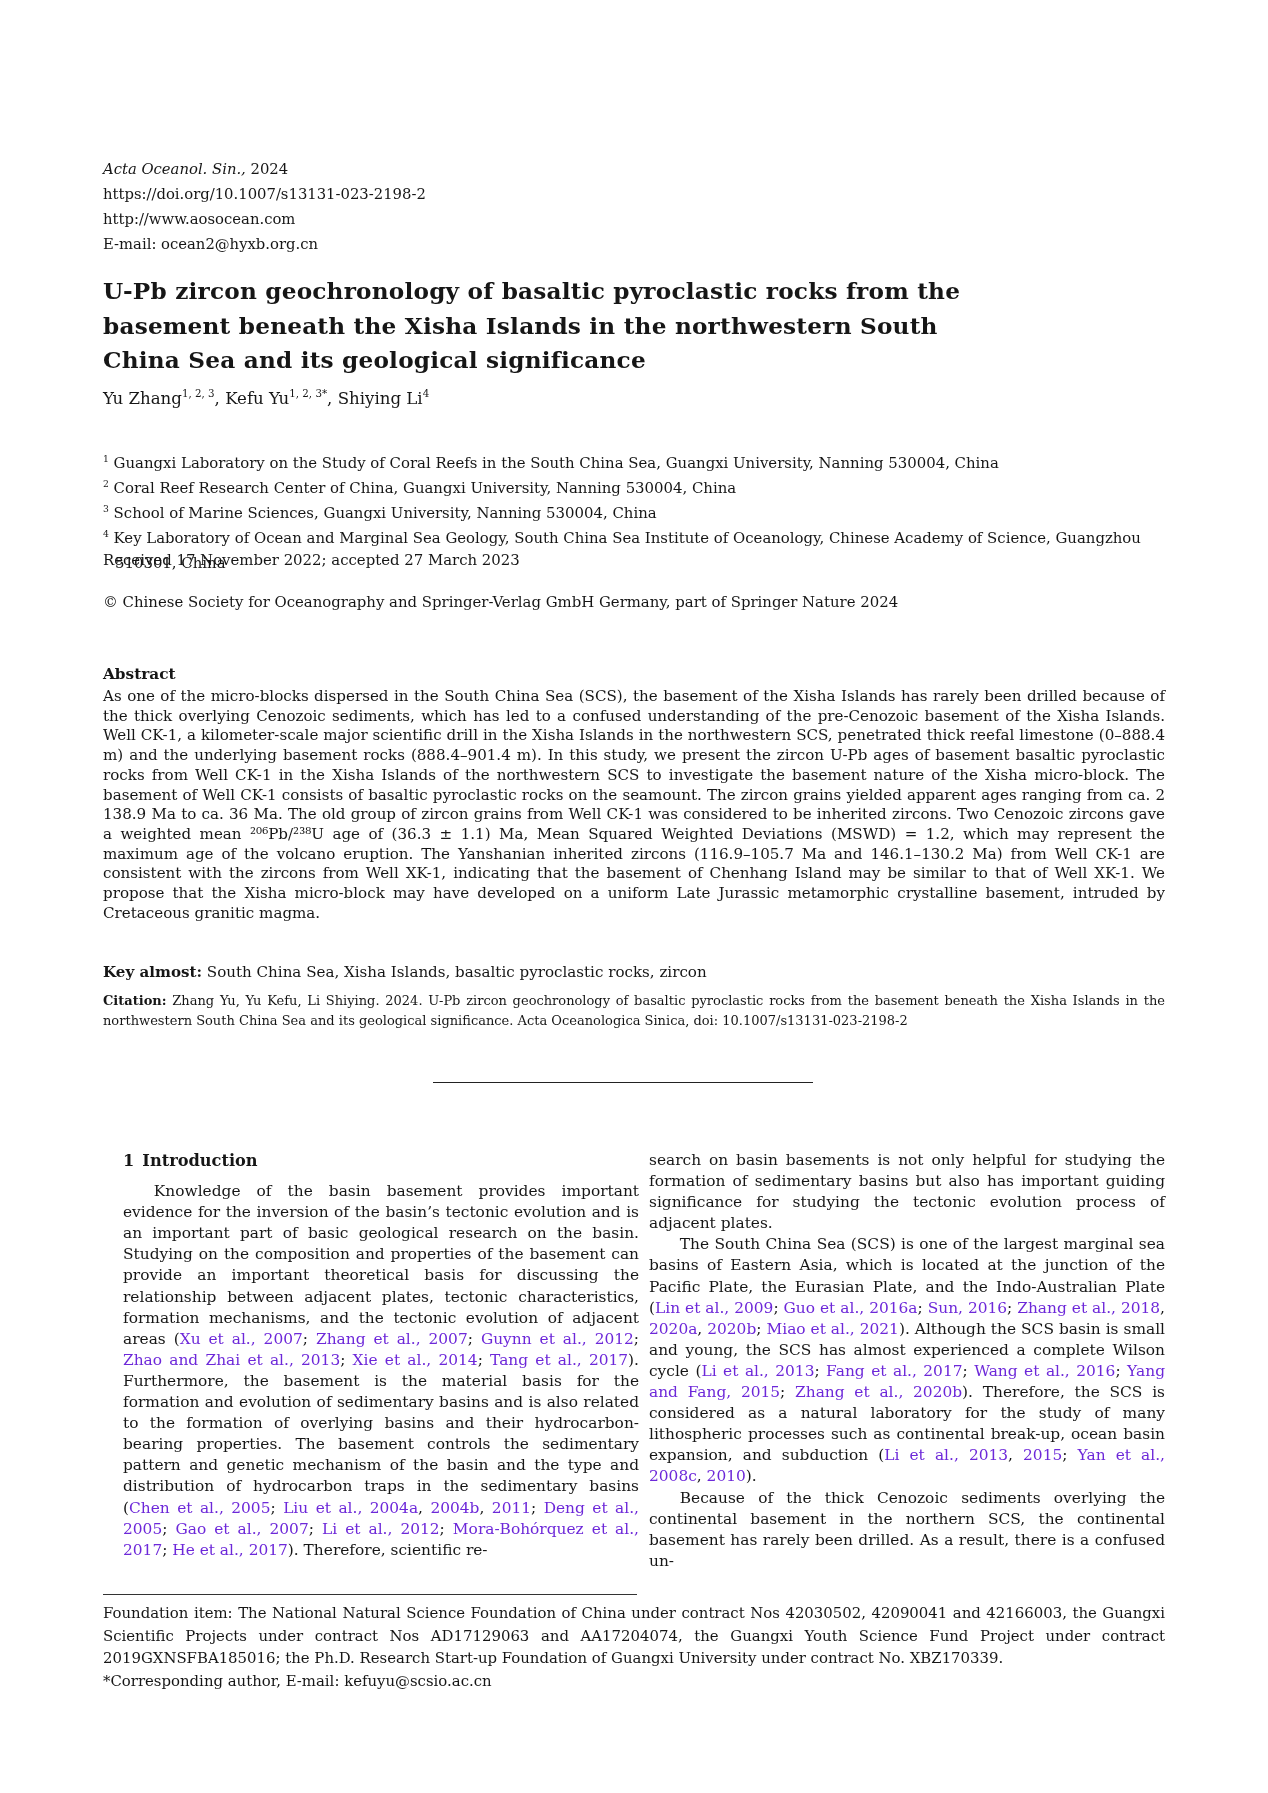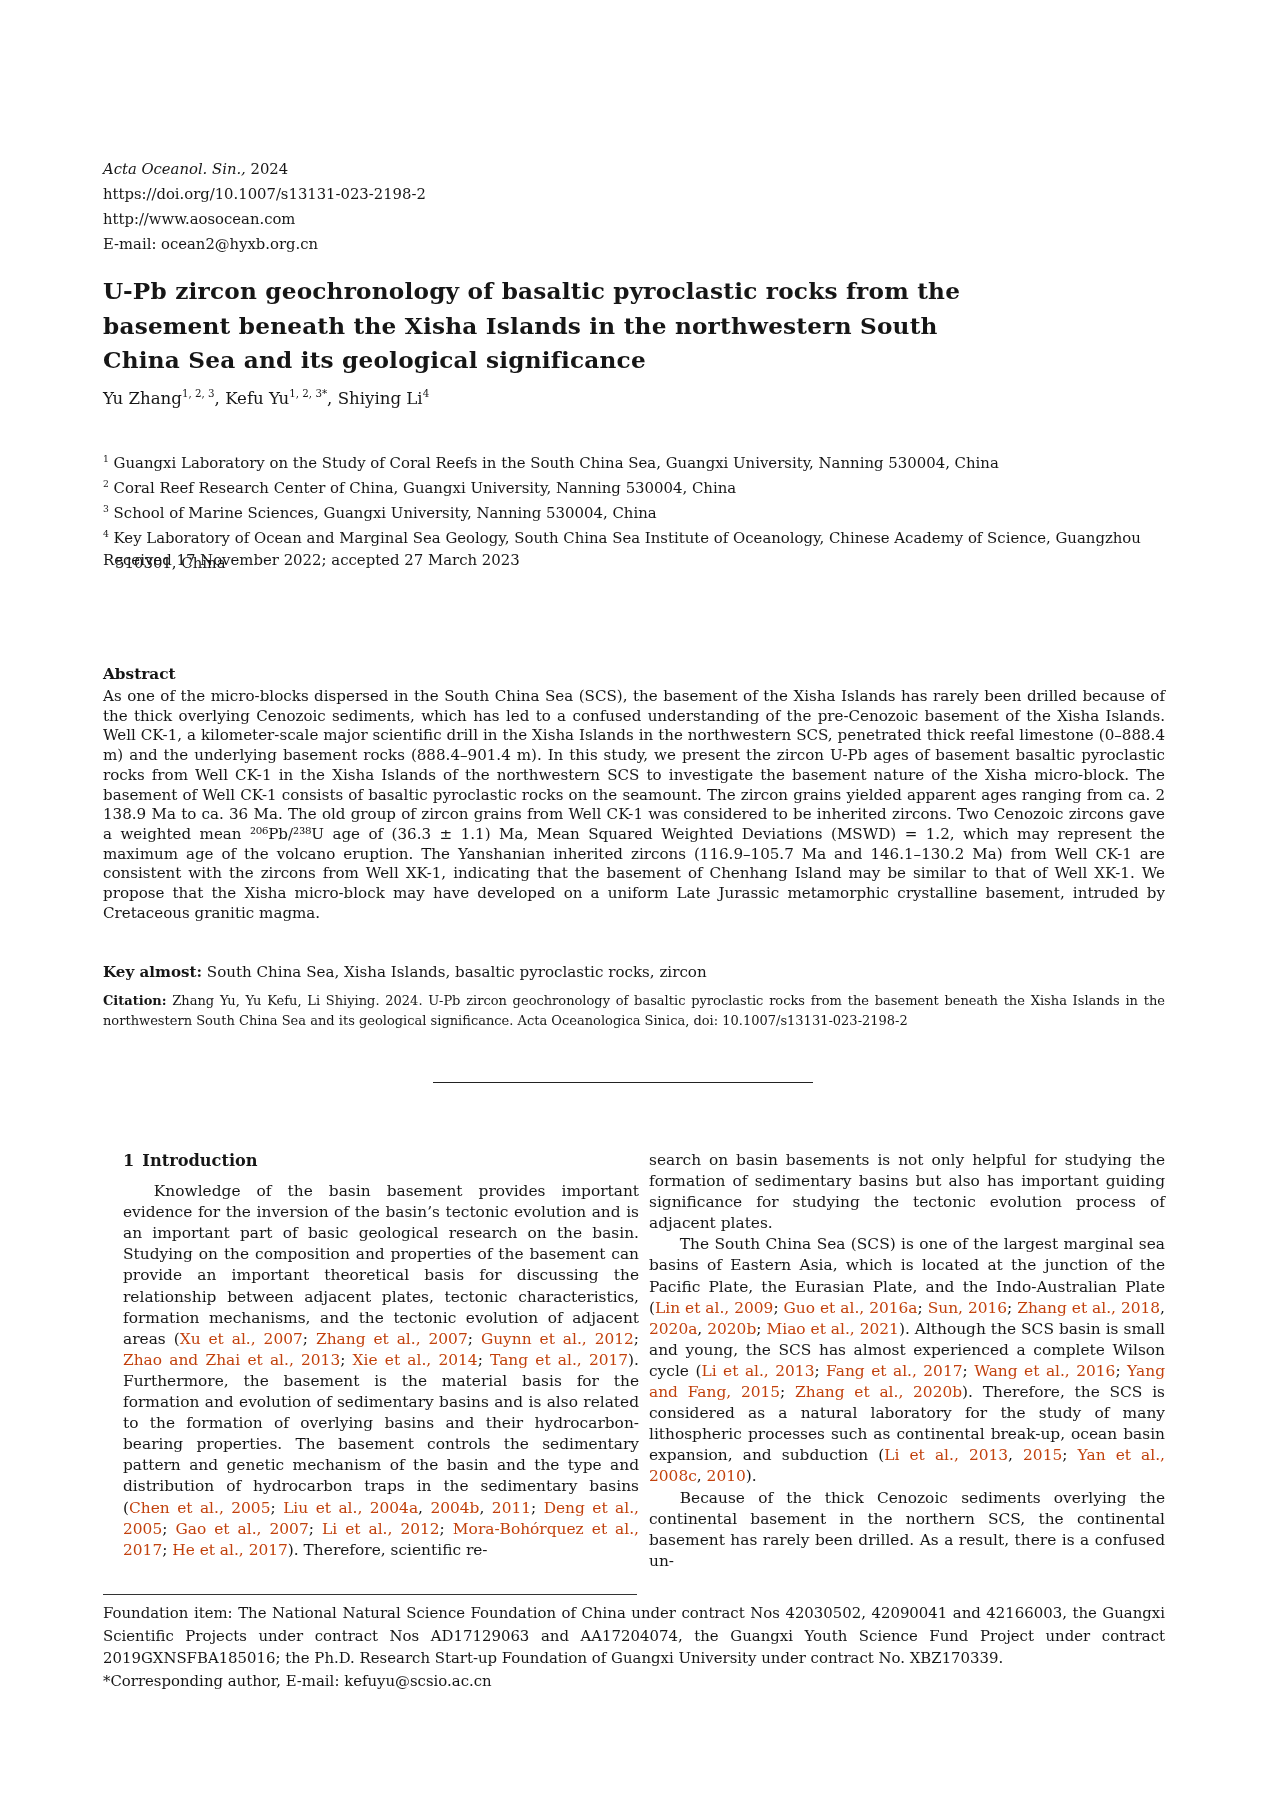--- a/index.html
+++ b/index.html
@@ -37,21 +37,21 @@
   .citation { left:103px; top:991px; width:1062px; font-size:13px; line-height:20.4px; text-align:justify; }
   .bold { font-weight:bold; }
   
   .divider { left:433px; top:1082px; width:380px; border-top:1.7px solid #222; height:0; }
   
   .col { width:516px; font-size:15.4px; line-height:21.1px; text-align:justify; }
   .col-left  { left:103px; top:1150px;margin-left:20px; }
   .col-right { left:649px; top:1150px; }
   .sec-hd { font-weight:bold; font-size:16.2px; margin-bottom:10px; text-align:left; }
   p.indent { text-indent:2em; }
-  .cite { color:#c2410c; }
+  .cite { color:#6d28d9; }
   
   .foot-rule { left:103px; top:1594px; width:534px; border-top:1.5px solid #333; height:0; }
   .footer { left:103px; top:1602px; width:1062px; font-size:14.9px; line-height:22.6px; text-align:justify; }
 </style>
 </head>
 <body>
 
 <div class="page">
 
   <div class="abs header">
@@ -72,20 +72,21 @@
   </div>
 
   <div class="abs affils">
     <div class="affil"><sup>1</sup><span> Guangxi Laboratory on the Study of Coral Reefs in the South China Sea, Guangxi University, Nanning 530004, China</span></div>
     <div class="affil"><sup>2</sup><span> Coral Reef Research Center of China, Guangxi University, Nanning 530004, China</span></div>
     <div class="affil"><sup>3</sup><span> School of Marine Sciences, Guangxi University, Nanning 530004, China</span></div>
     <div class="affil"><sup>4</sup><span> Key Laboratory of Ocean and Marginal Sea Geology, South China Sea Institute of Oceanology, Chinese Academy of Science, Guangzhou 510301, China</span></div>
   </div>
 
   <div class="abs received">Received 17 November 2022; accepted 27 March 2023</div>
+  <div class="abs copyright">© Chinese Society for Oceanography and Springer-Verlag GmbH Germany, part of Springer Nature 2024</div>
 
   <div class="abs abstract">
     <div class="hd">Abstract</div>
     <div class="tx">As one of the micro-blocks dispersed in the South China Sea (SCS), the basement of the Xisha Islands has rarely been drilled because of the thick overlying Cenozoic sediments, which has led to a confused understanding of the pre-Cenozoic basement of the Xisha Islands. Well CK-1, a kilometer-scale major scientific drill in the Xisha Islands in the northwestern SCS, penetrated thick reefal limestone (0–888.4 m) and the underlying basement rocks (888.4–901.4 m). In this study, we present the zircon U-Pb ages of basement basaltic pyroclastic rocks from Well CK-1 in the Xisha Islands of the northwestern SCS to investigate the basement nature of the Xisha micro-block. The basement of Well CK-1 consists of basaltic pyroclastic rocks on the seamount. The zircon grains yielded apparent ages ranging from ca. 2 138.9 Ma to ca. 36 Ma. The old group of zircon grains from Well CK-1 was considered to be inherited zircons. Two Cenozoic zircons gave a weighted mean ²⁰⁶Pb/²³⁸U age of (36.3 ± 1.1) Ma, Mean Squared Weighted Deviations (MSWD) = 1.2, which may represent the maximum age of the volcano eruption. The Yanshanian inherited zircons (116.9–105.7 Ma and 146.1–130.2 Ma) from Well CK-1 are consistent with the zircons from Well XK-1, indicating that the basement of Chenhang Island may be similar to that of Well XK-1. We propose that the Xisha micro-block may have developed on a uniform Late Jurassic metamorphic crystalline basement, intruded by Cretaceous granitic magma.</div>
   </div>
 
   <div class="abs keywords">
     <span class="bold">Key almost:</span><span> South China Sea, Xisha Islands, basaltic pyroclastic rocks, zircon</span>
   </div>
 

